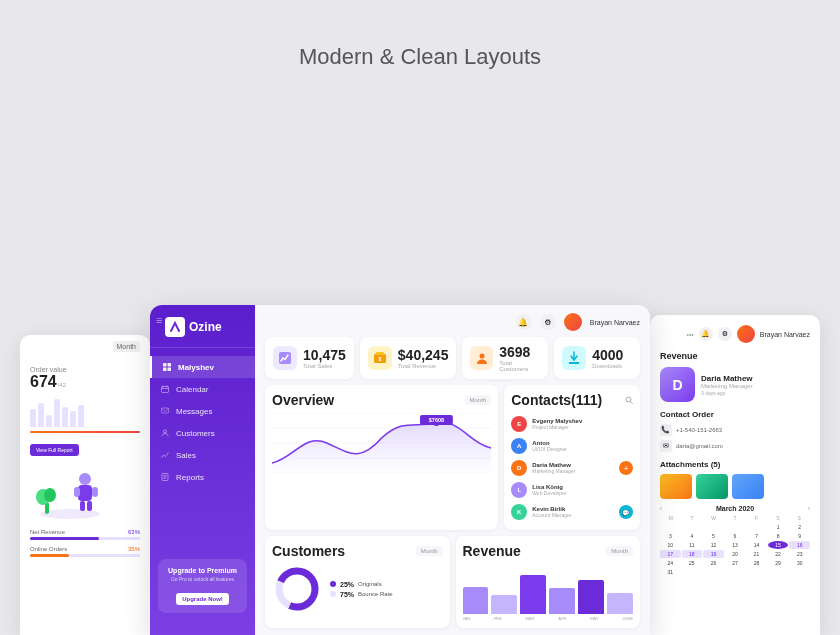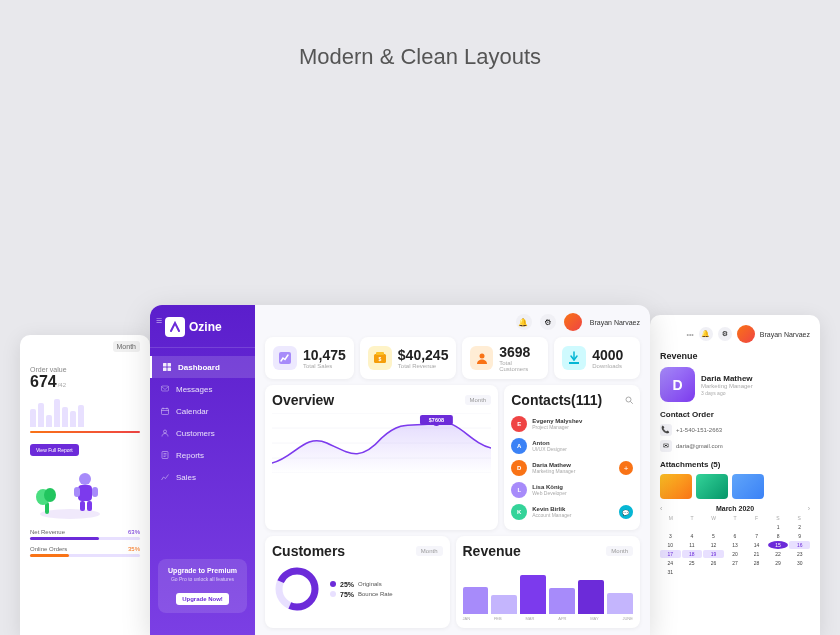--- a/index.html
+++ b/index.html
@@ -693,74 +693,74 @@
 
       <div class="sidebar-nav-item active">
         <div class="nav-icon">
           <svg width="8" height="8" viewBox="0 0 8 8" fill="rgba(255,255,255,0.9)">
             <rect x="0" y="0" width="3.5" height="3.5" rx="0.5"></rect>
             <rect x="4.5" y="0" width="3.5" height="3.5" rx="0.5"></rect>
             <rect x="0" y="4.5" width="3.5" height="3.5" rx="0.5"></rect>
             <rect x="4.5" y="4.5" width="3.5" height="3.5" rx="0.5"></rect>
           </svg>
         </div>
-        <span class="nav-label active">Dashboard</span>
-      </div>
-
-      <div class="sidebar-nav-item">
-        <div class="nav-icon">
-          <svg width="8" height="8" viewBox="0 0 8 8" fill="rgba(255,255,255,0.7)">
-            <rect x="0.5" y="1" width="7" height="5" rx="1" stroke="rgba(255,255,255,0.7)" stroke-width="0.5" fill="none"></rect>
-            <polyline points="0.5,1.5 4,4.5 7.5,1.5" stroke="rgba(255,255,255,0.7)" stroke-width="0.5" fill="none"></polyline>
-          </svg>
-        </div>
-        <span class="nav-label">Messages</span>
+        <span class="nav-label active">Malyshev</span>
       </div>
 
       <div class="sidebar-nav-item">
         <div class="nav-icon">
           <svg width="8" height="8" viewBox="0 0 8 8" stroke="rgba(255,255,255,0.7)" stroke-width="0.6" fill="none">
             <rect x="0.5" y="1.5" width="7" height="6" rx="0.8"></rect>
             <line x1="2" y1="0.5" x2="2" y2="2.5"></line>
             <line x1="6" y1="0.5" x2="6" y2="2.5"></line>
             <line x1="0.5" y1="3.5" x2="7.5" y2="3.5"></line>
           </svg>
         </div>
         <span class="nav-label">Calendar</span>
       </div>
 
       <div class="sidebar-nav-item">
         <div class="nav-icon">
+          <svg width="8" height="8" viewBox="0 0 8 8" fill="rgba(255,255,255,0.7)">
+            <rect x="0.5" y="1" width="7" height="5" rx="1" stroke="rgba(255,255,255,0.7)" stroke-width="0.5" fill="none"></rect>
+            <polyline points="0.5,1.5 4,4.5 7.5,1.5" stroke="rgba(255,255,255,0.7)" stroke-width="0.5" fill="none"></polyline>
+          </svg>
+        </div>
+        <span class="nav-label">Messages</span>
+      </div>
+
+      <div class="sidebar-nav-item">
+        <div class="nav-icon">
           <svg width="8" height="8" viewBox="0 0 8 8" stroke="rgba(255,255,255,0.7)" stroke-width="0.6" fill="none">
             <circle cx="4" cy="2.5" r="1.5"></circle>
             <path d="M1 7.5 C1 5.5 2.5 4.5 4 4.5 C5.5 4.5 7 5.5 7 7.5"></path>
           </svg>
         </div>
         <span class="nav-label">Customers</span>
+      </div>
+
+      <div class="sidebar-nav-item">
+        <div class="nav-icon">
+          <svg width="8" height="8" viewBox="0 0 8 8" stroke="rgba(255,255,255,0.7)" stroke-width="0.6" fill="none">
+            <polyline points="0.5,7 2.5,4 4.5,5.5 7.5,1.5"></polyline>
+          </svg>
+        </div>
+        <span class="nav-label">Sales</span>
       </div>
 
       <div class="sidebar-nav-item">
         <div class="nav-icon">
           <svg width="8" height="8" viewBox="0 0 8 8" stroke="rgba(255,255,255,0.7)" stroke-width="0.6" fill="none">
             <rect x="1" y="0.5" width="6" height="7" rx="0.8"></rect>
             <line x1="2.5" y1="2.5" x2="5.5" y2="2.5"></line>
             <line x1="2.5" y1="4" x2="5.5" y2="4"></line>
             <line x1="2.5" y1="5.5" x2="4.5" y2="5.5"></line>
           </svg>
         </div>
         <span class="nav-label">Reports</span>
-      </div>
-
-      <div class="sidebar-nav-item">
-        <div class="nav-icon">
-          <svg width="8" height="8" viewBox="0 0 8 8" stroke="rgba(255,255,255,0.7)" stroke-width="0.6" fill="none">
-            <polyline points="0.5,7 2.5,4 4.5,5.5 7.5,1.5"></polyline>
-          </svg>
-        </div>
-        <span class="nav-label">Sales</span>
       </div>
 
       <div class="upgrade-box" style="margin-top:auto;">
         <div class="upgrade-title">Upgrade to Premium</div>
         <div class="upgrade-sub">Go Pro to unlock all features</div>
         <div class="upgrade-btn">Upgrade Now!</div>
       </div>
     </div>
 
     <div class="main-content">

